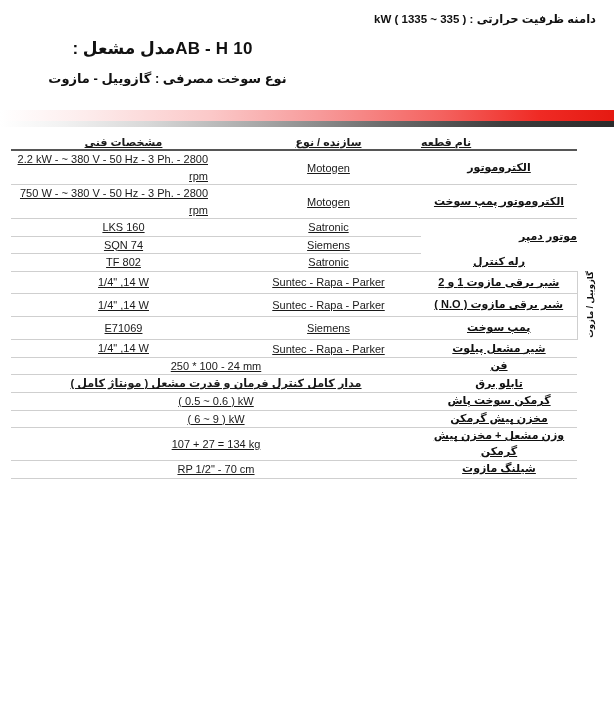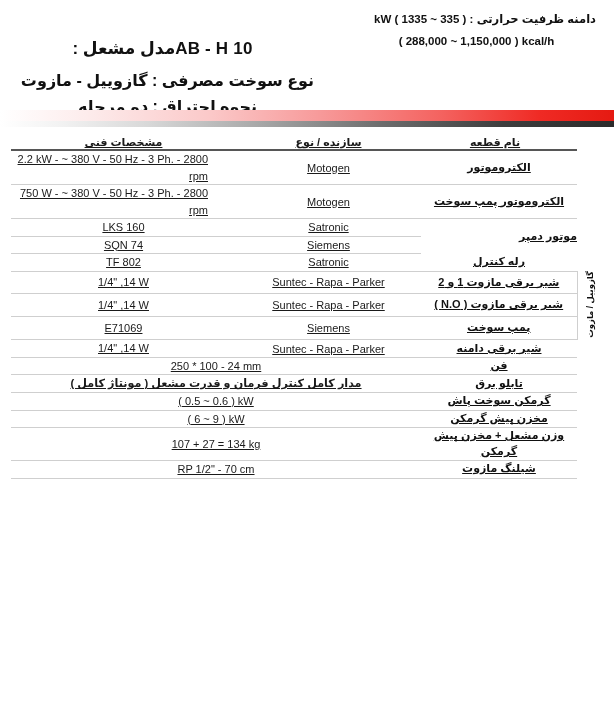--- a/index.html
+++ b/index.html
@@ -52,21 +52,21 @@
     margin-bottom: 12px;
     color: #111;
   }
   .model-line .model-code {
     font-family: "Liberation Sans", sans-serif;
     direction: ltr;
     display: inline-block;
     padding-right: 10px;
   }
   .sub-line {
-    font-size: 16px;
+    font-size: 13px;
     font-weight: bold;
     margin-bottom: 7px;
     color: #111;
     white-space: nowrap;
   }
   .cap-line {
     font-size: 11.5px;
     font-weight: bold;
     color: #111;
     white-space: nowrap;
@@ -128,21 +128,21 @@
   col.c-type  { width: 185px; }
   col.c-spec  { width: 225px; }
 
   .hdr td {
     font-size: 11px;
     font-weight: bold;
     color: #1a1a1a;
     padding-bottom: 9px;
     border-bottom: 2px solid #565656;
   }
-  .hdr .h-name { text-align: center; padding-right: 8px; }
+  .hdr .h-name { text-align: left; padding-right: 8px; }
   .hdr .h-type { text-align: center; margin-top: 16px; }
   .hdr .h-spec { text-align: center; }
 
   .row td {
     border-bottom: 1px solid #cfcfcf;
     font-size: 11px;
   }
 
   .cell-name {
     text-align: center;
@@ -209,28 +209,26 @@
   }
   .no-line { border-bottom: none !important; }
 </style>
 </head>
 <body>
 
 <div class="header">
   <div class="header-inner">
     <div class="header-right">
       <div class="cap-line">دامنه ظرفیت حرارتی :  kW ( 1335 ~ 335 )</div>
-      <div class="cap-line ltr">( 288,000 ~ 1,150,000 ) kcal/h</div>
     </div>
     <div class="header-left">
       <div class="model-line">
         <span class="model-code">AB - H 10</span><span>مدل مشعل :</span>
       </div>
       <div class="sub-line">نوع سوخت مصرفی :  گازوییل - مازوت</div>
-      <div class="sub-line">نحوه احتراق : دو مرحله</div>
     </div>
   </div>
 </div>
 
 <div class="bar-wrap">
   <div class="bar-red"></div>
   <div class="bar-dark"></div>
 </div>
 
 <div class="table-area">
@@ -297,21 +295,21 @@
         <td class="cell-spec">1/4" ,14 W</td>
       </tr>
       <tr class="row">
         <td class="cell-name">پمپ سوخت</td>
         <td class="cell-type">Siemens</td>
         <td class="cell-spec">E71069</td>
       </tr>
 
       <tr class="row">
         <td class="no-line"></td>
-        <td class="cell-name">شیر برقی دامنه</td>
+        <td class="cell-name">شیر مشعل پیلوت</td>
         <td class="cell-type">Suntec - Rapa - Parker</td>
         <td class="cell-spec">1/4" ,14 W</td>
       </tr>
 
       <tr class="row">
         <td class="no-line"></td>
         <td class="cell-name">فن</td>
         <td class="cell-spec" colspan="2">250 * 100 - 24 mm</td>
       </tr>
 

